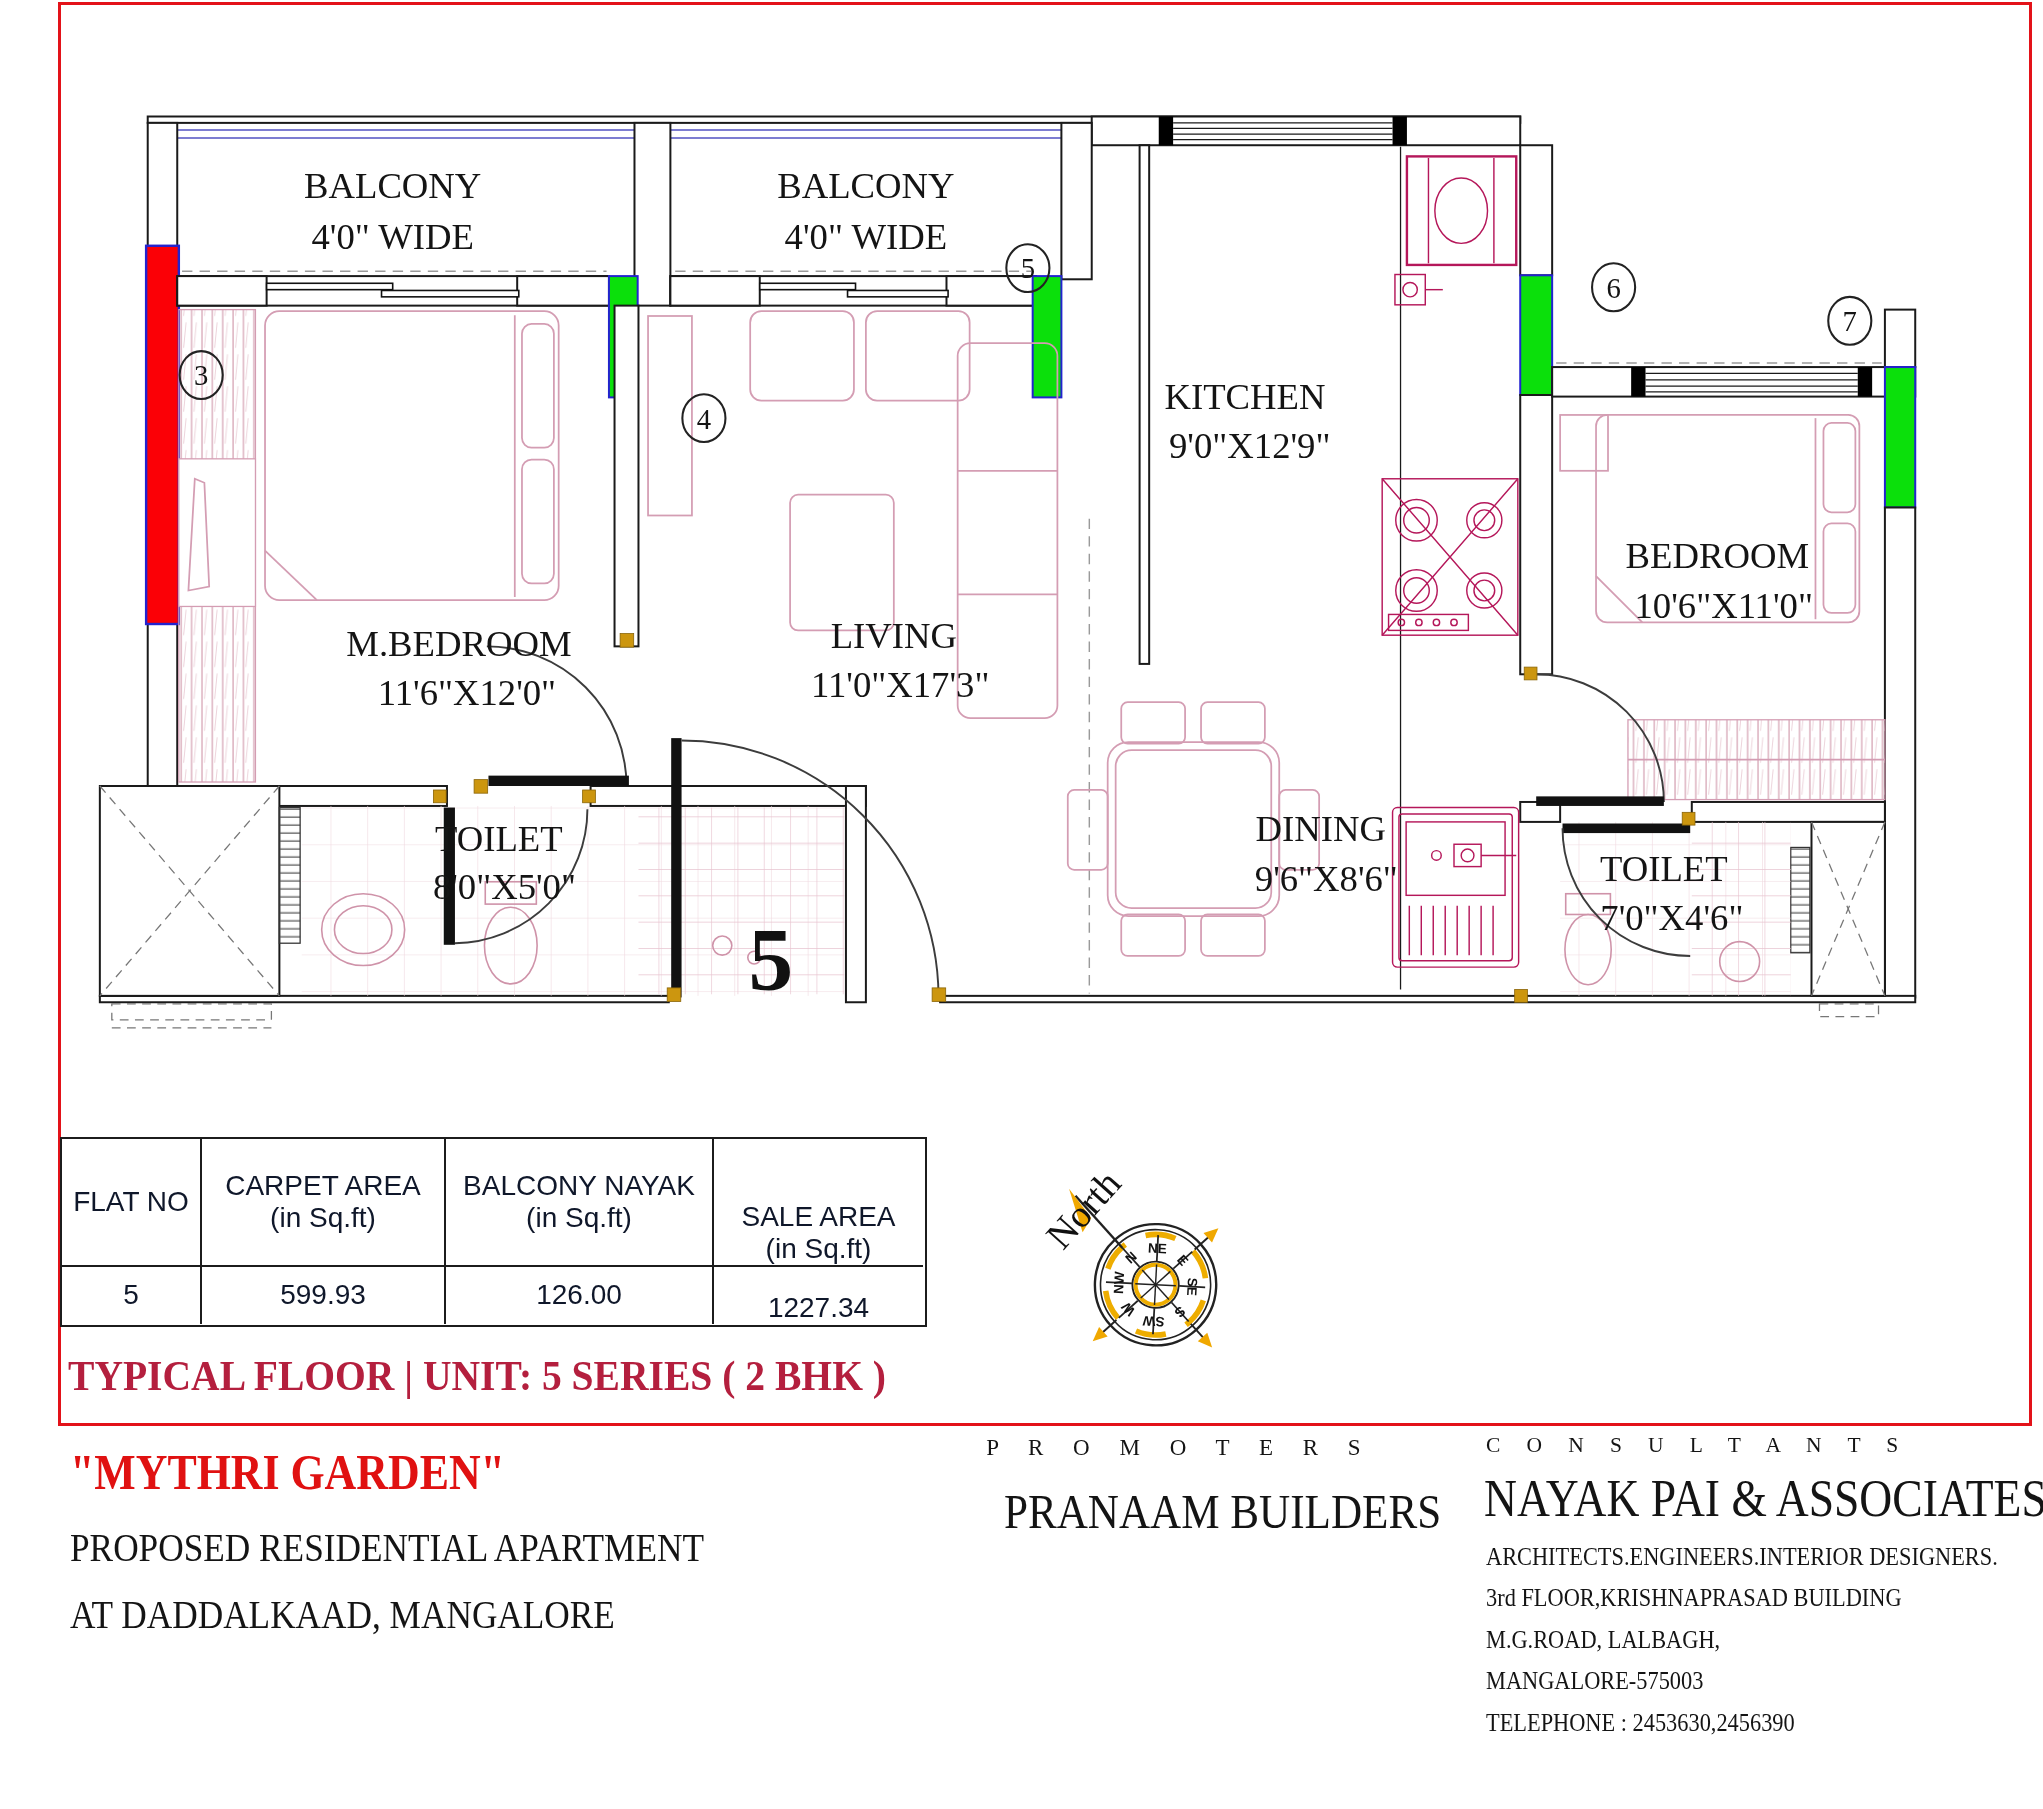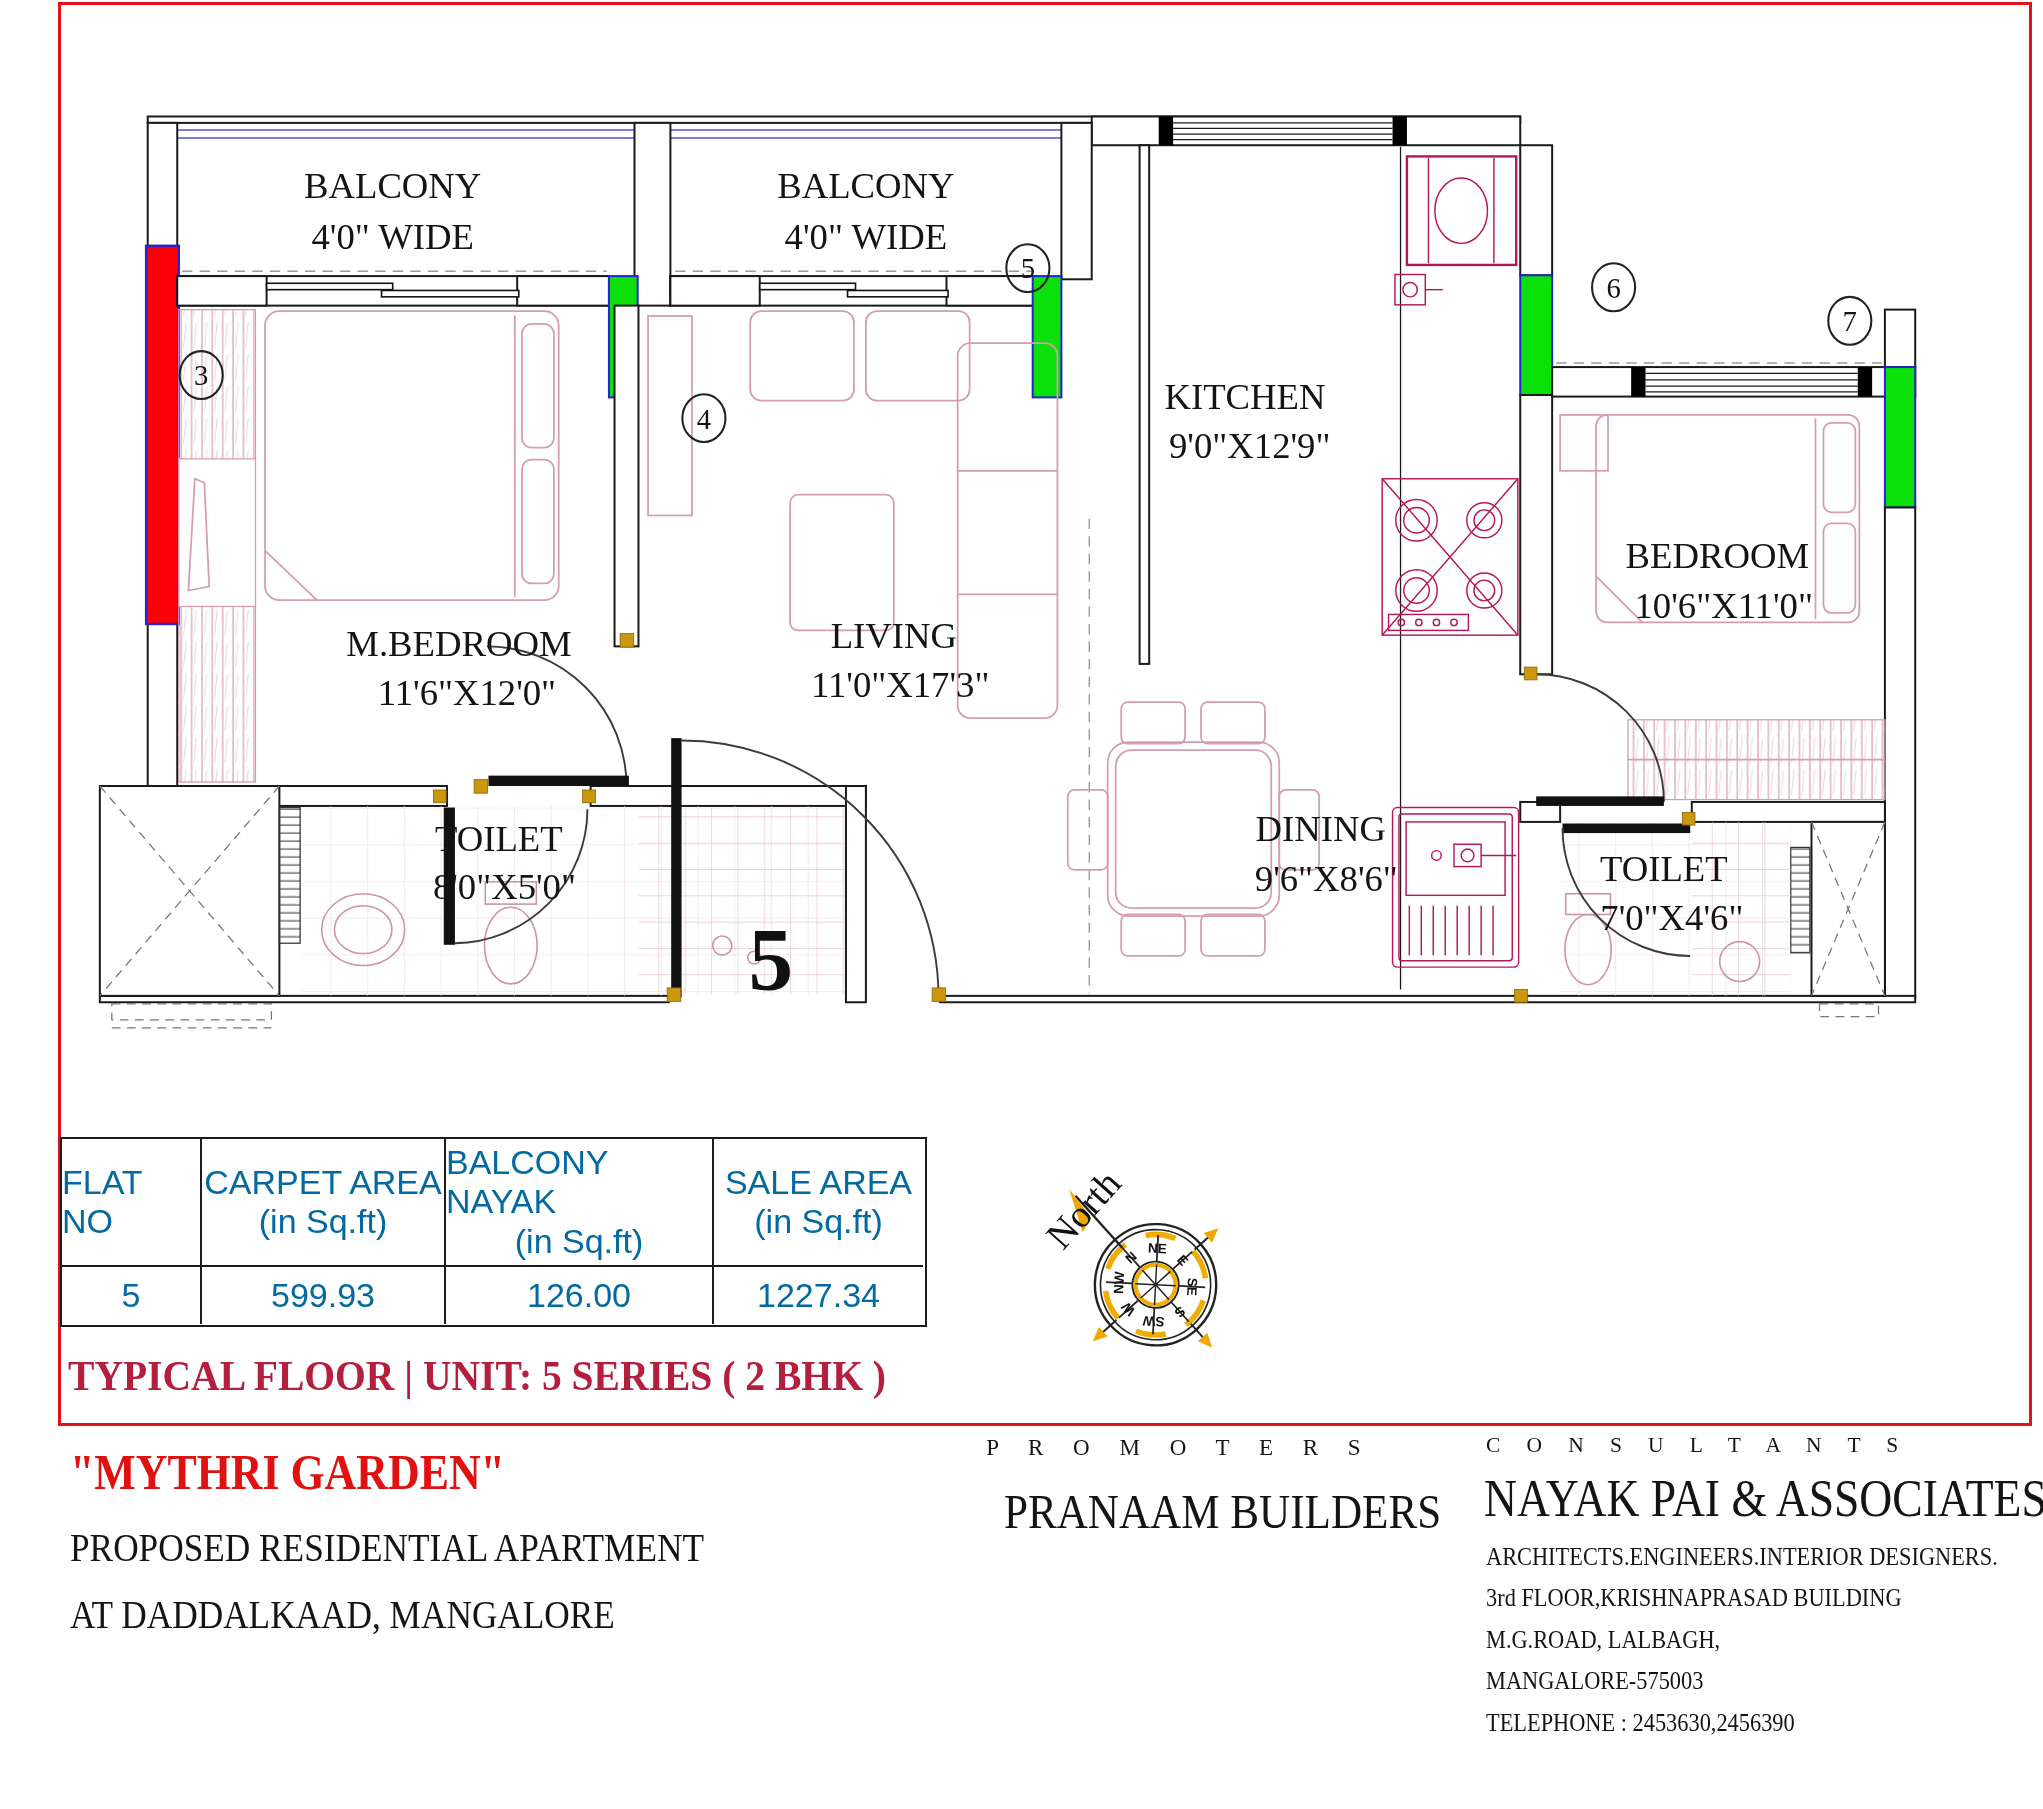--- a/index.html
+++ b/index.html
@@ -20,24 +20,24 @@
   .arc{stroke:#3c3c3c;stroke-width:2.4;fill:none;}
   .leaf{fill:#111;stroke:none;}
   .gold{fill:#cc960f;stroke:#8a6407;stroke-width:1;}
   .rlabel{font-family:"Liberation Serif",serif;font-size:46px;fill:#141414;text-anchor:middle;}
   .mnum{font-family:"Liberation Serif",serif;font-size:36px;fill:#141414;text-anchor:middle;}
   .comp{stroke:#222;fill:none;}
   
   .abs{position:absolute;}
   #area-table{left:60px;top:1137px;width:867px;height:190px;border:2.4px solid #1c1c1c;
       box-sizing:border-box;display:grid;grid-template-columns:140px 244px 268px 209px;
-      grid-template-rows:128px 57px;font-family:"Liberation Sans",sans-serif;font-size:34px;color:#0369a1;}
+      grid-template-rows:128px 57px;font-family:"Liberation Sans",sans-serif;font-size:28px;color:#0f172a;}
   #area-table div{border-right:2.4px solid #1c1c1c;border-bottom:2.4px solid #1c1c1c;
       display:flex;flex-direction:column;align-items:center;justify-content:center;line-height:1.15;}
-  #area-table div:nth-child(4n){border-right:none;}
+  #area-table div:nth-child(4n){border-right:none;justify-content:flex-end;}
   #area-table div:nth-child(n+5){border-bottom:none;}
   .cap{left:68px;top:1351px;font-size:43px;font-weight:bold;color:#b41f3e;
       font-family:"Liberation Serif",serif;transform:scaleX(0.92);transform-origin:0 0;white-space:nowrap;}
   .cond{transform:scaleX(0.86);transform-origin:0 0;white-space:nowrap;}
   .proj{left:70px;top:1443px;font-size:51px;font-weight:bold;color:#e01111;}
   .pl1{left:70px;top:1523px;font-size:41px;}
   .pl2{left:70px;top:1590px;font-size:41px;}
   .promo-wrap{left:980px;top:1435px;width:399px;text-align:center;}
   .promo-label{font-size:23px;letter-spacing:12px;font-family:"Liberation Serif",serif;}
   .promo-name{margin-top:22.3px;font-size:49px;transform:scaleX(0.88);transform-origin:50% 0;white-space:nowrap;}

